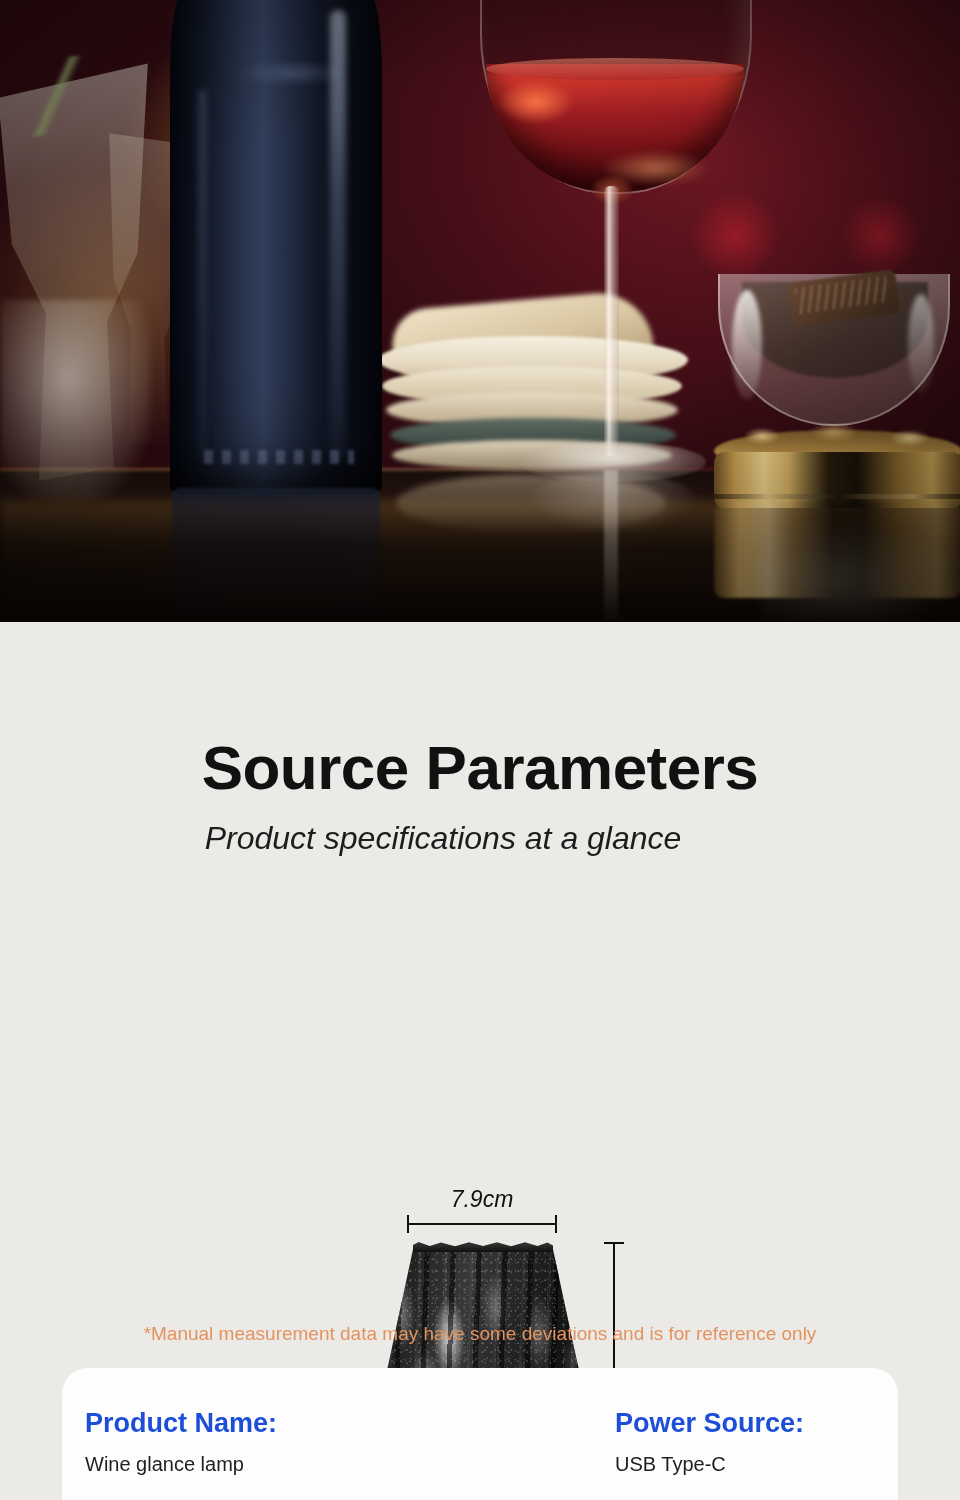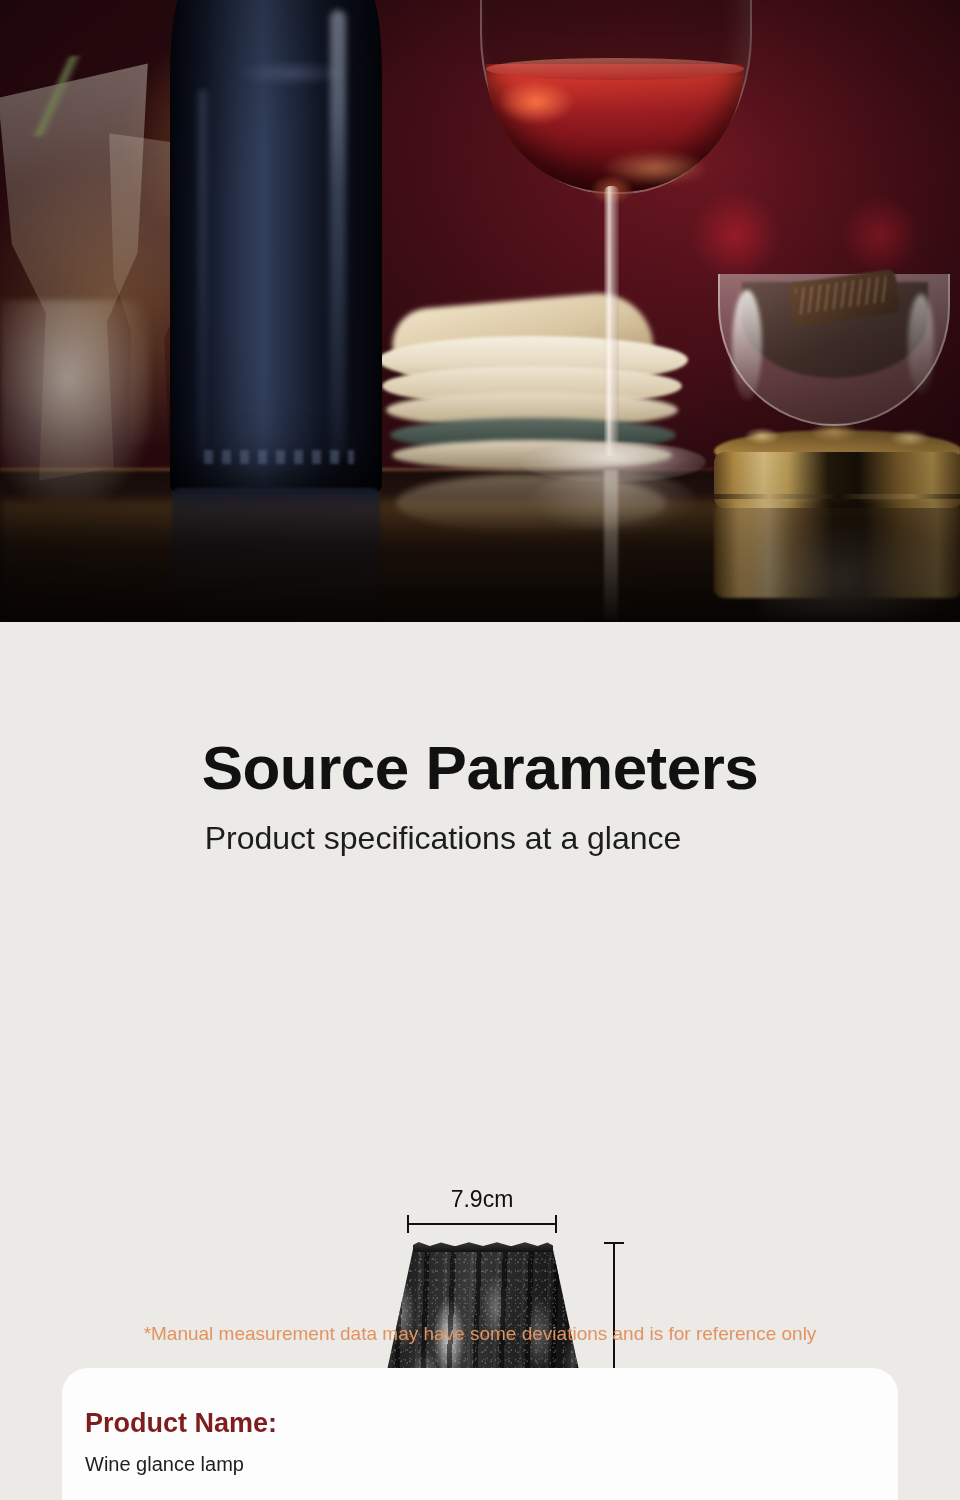--- a/index.html
+++ b/index.html
@@ -275,33 +275,33 @@
   .spec {
     position:absolute; left:0; top:622px; width:960px; height:878px;
     background:#ECEAE7;
   }
   .title {
     position:absolute; left:0; top:110px; width:960px; text-align:center;
     font-size:62px; font-weight:bold; color:#111; letter-spacing:-.5px;
   }
   .subtitle {
     position:absolute; left:0; top:198px; width:886px; text-align:center;
-    font-size:32px; color:#1d1d1d; font-weight:400;
+    font-size:32px; color:#1d1d1d; font-weight:400;font-style:italic;
   }
 
   
   .diagram { position:absolute; left:0; top:282px; width:960px; height:420px; }
   .dim-line { position:absolute; background:#111; }
 
   .top-dim { left:407px; top:319px; width:150px; height:2px; }
   .top-cap-l { left:407px; top:311px; width:2px; height:18px; }
   .top-cap-r { left:555px; top:311px; width:2px; height:18px; }
   .top-label {
     position:absolute; left:407px; top:282px; width:150px; text-align:center;
-    font-size:23px; color:#111;
+    font-size:23px; color:#111;font-style:italic;
   }
 
   .v-dim { left:613px; top:338px; width:2px; height:282px; }
   .v-cap-t { left:604px; top:338px; width:20px; height:2px; }
   .v-label {
     position:absolute; left:633px; top:1px; font-size:23px; color:#111;
     top:466px;
   }
 
   
@@ -381,21 +381,21 @@
   }
 
   
   .card {
     position:absolute; left:62px; top:746px; width:836px; height:132px;
     background:#FDFDFD; border-radius:26px 26px 0 0;
   }
   .col { position:absolute; top:40px; }
   .col-l { left:23px; }
   .col-r { left:553px; }
-  .sp-label { font-size:27px; font-weight:bold; color:#7f1d1d; }
+  .sp-label { font-size:27px; font-weight:bold; color:#1d4ed8; }
   .sp-value { font-size:20px; color:#1f1f1f; margin-top:14px; }
 </style>
 </head>
 <body>
 
 <div class="hero">
   <div class="hero-layer bg-wall"></div>
   <div class="hero-layer bokeh-1"></div>
   <div class="hero-layer bokeh-2"></div>
   <div class="hero-layer bokeh-3"></div>
@@ -488,14 +488,18 @@
 
   </div>
 
   <div class="disclaimer">*Manual measurement data may have some deviations and is for reference only</div>
 
   <div class="card">
     <div class="col col-l">
       <div class="sp-label">Product Name:</div>
       <div class="sp-value">Wine glance lamp</div>
     </div>
+    <div class="col col-r">
+      <div class="sp-label">Power Source:</div>
+      <div class="sp-value">USB Type-C</div>
+    </div>
   </div>
 </div>
 
 </body></html>

